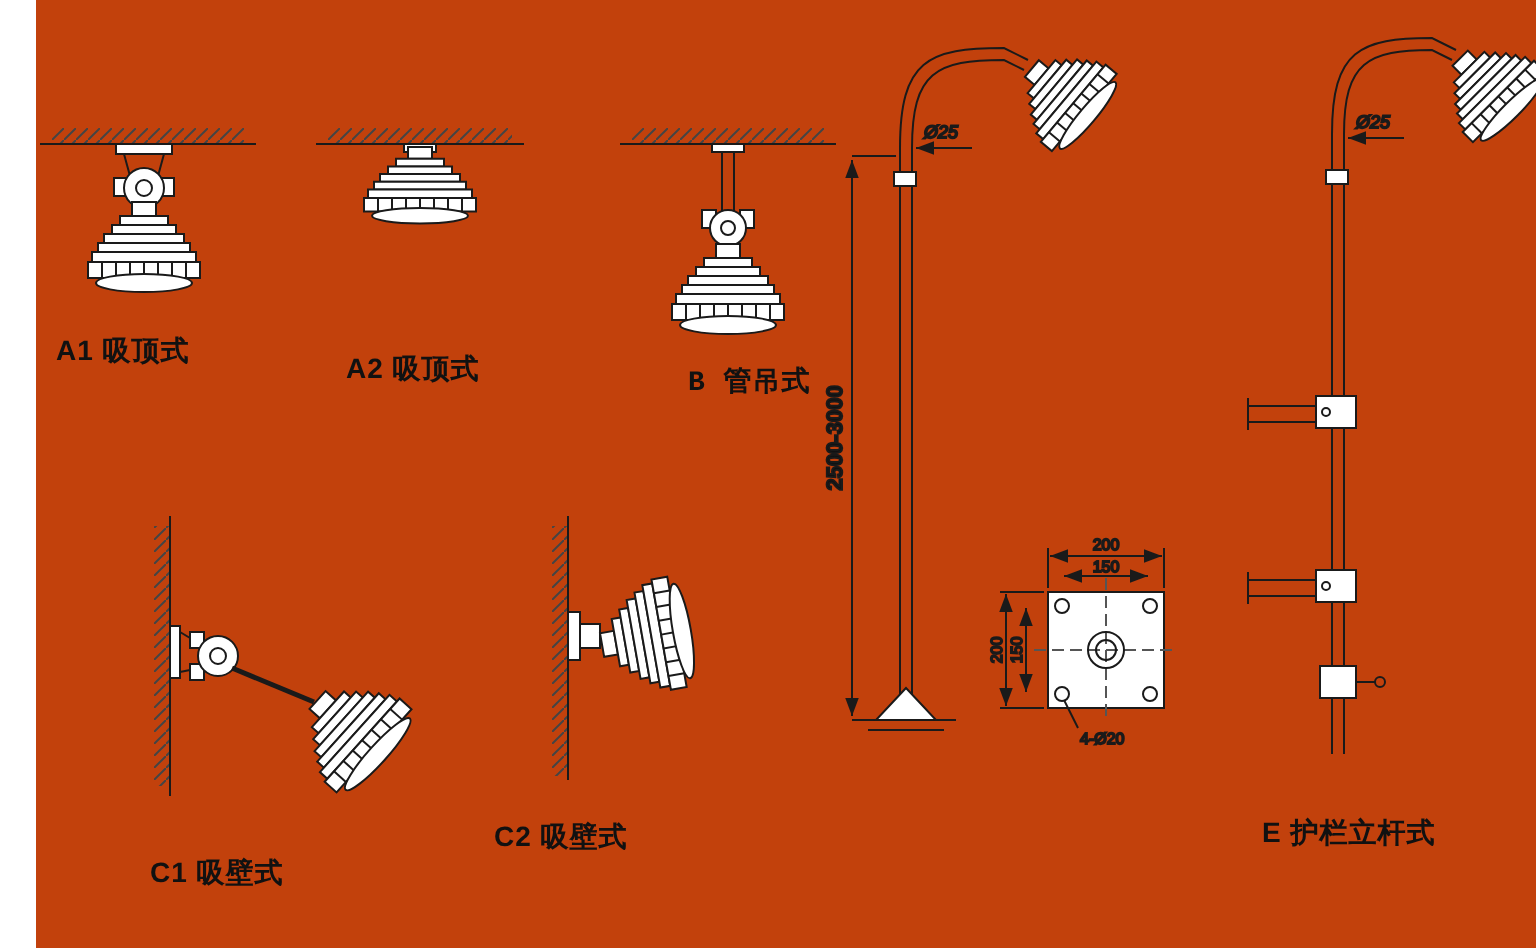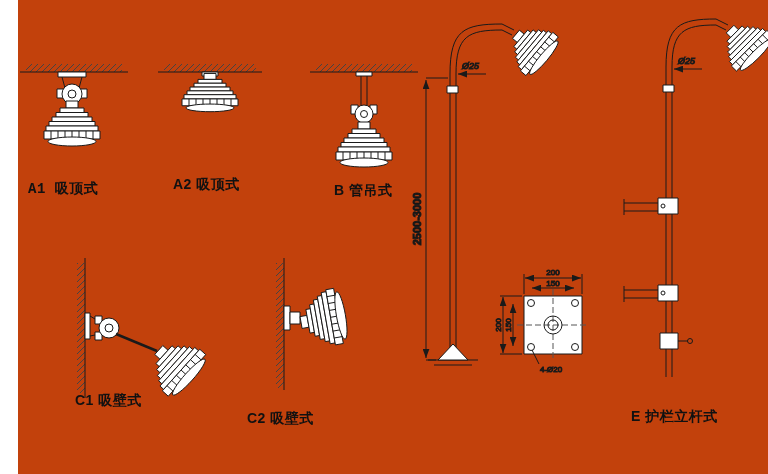--- a/index.html
+++ b/index.html
@@ -213,20 +213,20 @@
         <circle cx="47" cy="288" r="2"></circle>
       </g>
       <g>
         <rect x="44" y="328" width="18" height="16" fill="#fff"></rect>
         <line x1="62" y1="336" x2="72" y2="336"></line>
         <circle cx="74" cy="336" r="2.5"></circle>
       </g>
     </g>
   </svg>
 
-  <div class="mount-label" style="left:10px;top:180px;font-family:Liberation Mono, monospace;">A1 吸顶式</div>
+  <div class="mount-label" style="left:10px;top:167px;">A1 吸顶式</div>
   <div class="mount-label" style="left:155px;top:176px;text-align:right;">A2 吸顶式</div>
-  <div class="mount-label" style="left:316px;top:182px;">B 管吊式</div>
-  <div class="mount-label" style="left:57px;top:392px;">C1 吸壁式</div>
+  <div class="mount-label" style="left:326px;top:182px;font-family:Liberation Mono, monospace;">B 管吊式</div>
+  <div class="mount-label" style="left:57px;top:428px;">C1 吸壁式</div>
   <div class="mount-label" style="left:229px;top:410px;text-align:center;">C2 吸壁式</div>
   <div class="mount-label" style="left:613px;top:408px;">E 护栏立杆式</div>
 
 </div>
 
 </body></html>

